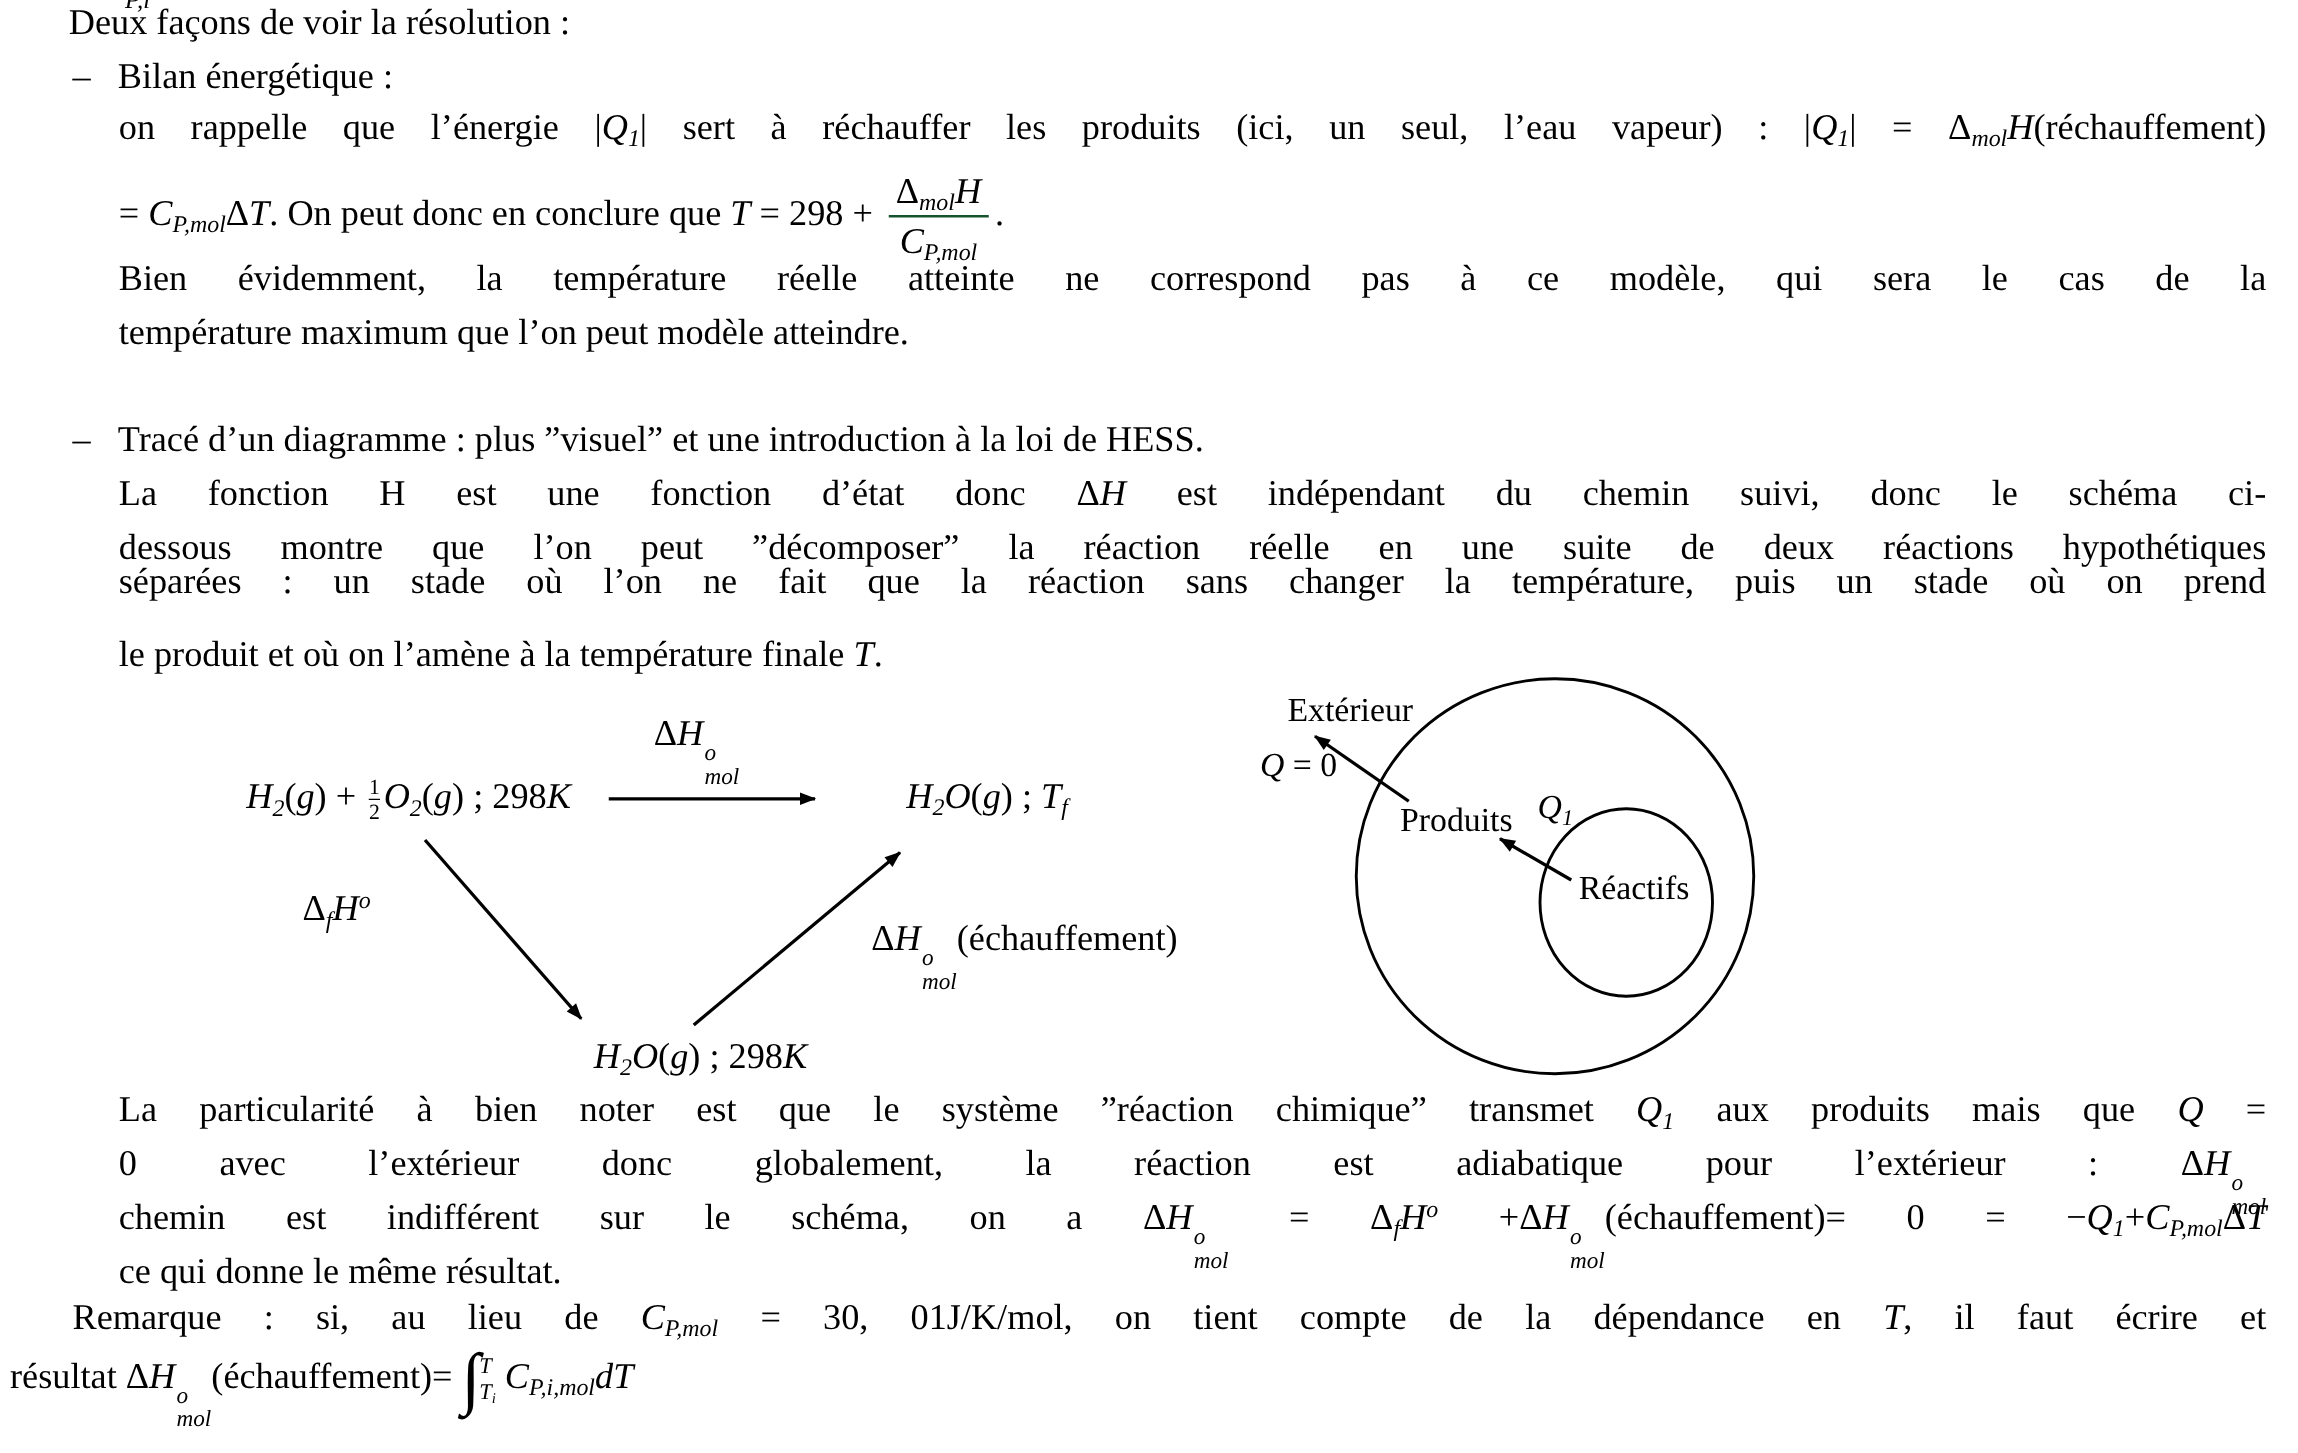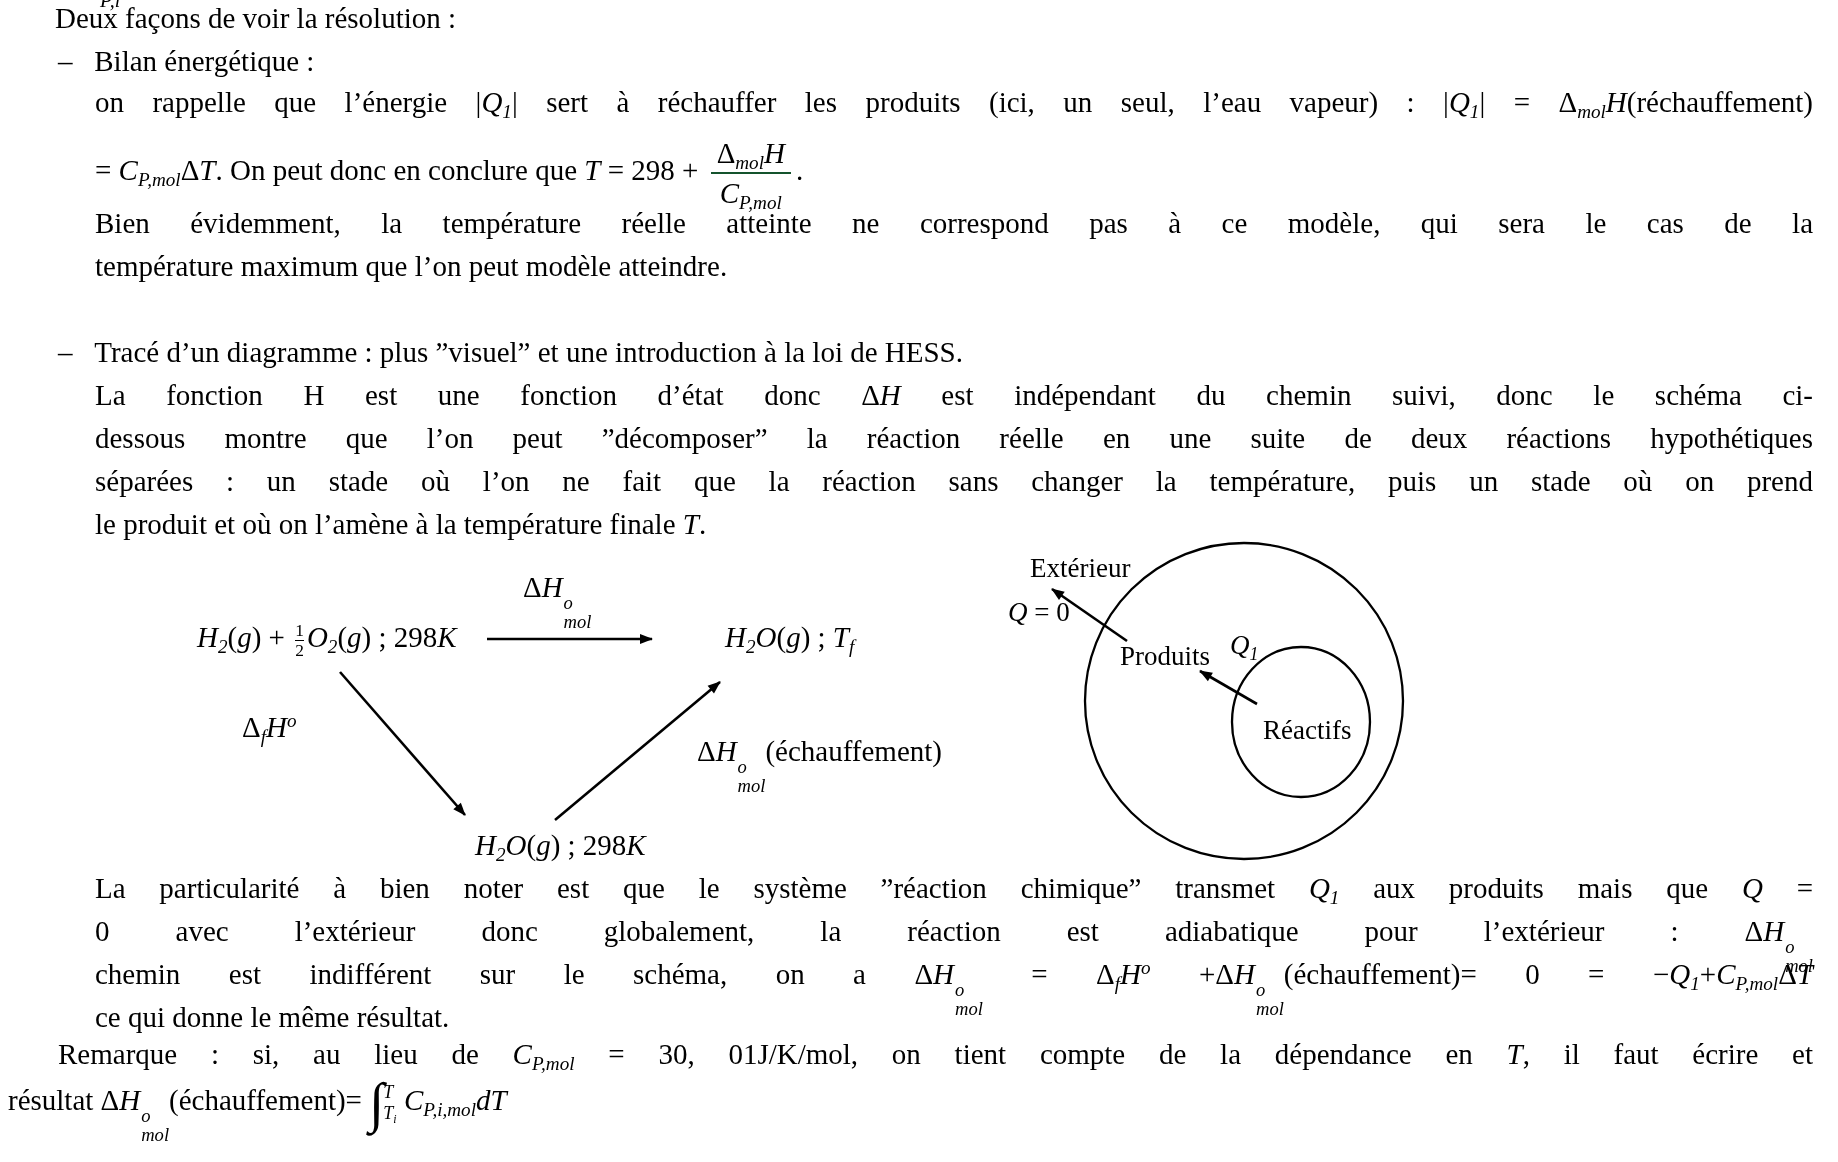--- a/index.html
+++ b/index.html
@@ -52,21 +52,21 @@
   <div id="text-layer">
       <div class="line" style="left: 55px; top: 1px;"><span class="rm">Deux façons de voir la résolution :</span></div>
       <div class="line" style="left: 58px; top: 44px;"><span class="rm">–&nbsp;&nbsp;&nbsp;Bilan énergétique :</span></div>
       <div class="line just" style="left: 95px; top: 85px; width: 1718px;"><span class="rm">on rappelle que l’énergie |</span><span class="it">Q</span><span class="sb">1</span><span class="rm">| sert à réchauffer les produits (ici, un seul, l’eau vapeur) : |</span><span class="it">Q</span><span class="sb">1</span><span class="rm">| = Δ</span><span class="sb">mol</span><span class="it">H</span><span class="rm">(réchauffement)</span></div>
       <div class="line" style="left: 95px; top: 136px;"><span class="rm">= </span><span class="it">C</span><span class="sb">P,mol</span><span class="rm">Δ</span><span class="it">T</span><span class="rm">. On peut donc en conclure que </span><span class="it">T</span><span class="rm"> = 298 + </span><span class="frac"><span class="fn"><span class="rm">Δ</span><span class="sb">mol</span><span class="it">H</span></span><span class="fd"><span class="it">C</span><span class="sb">P,mol</span></span></span><span class="rm">.</span></div>
       <div class="line just" style="left: 95px; top: 206px; width: 1718px;"><span class="rm">Bien évidemment, la température réelle atteinte ne correspond pas à ce modèle, qui sera le cas de la</span></div>
       <div class="line" style="left: 95px; top: 249px;"><span class="rm">température maximum que l’on peut modèle atteindre.</span></div>
       <div class="line" style="left: 58px; top: 335px;"><span class="rm">–&nbsp;&nbsp;&nbsp;Tracé d’un diagramme : plus ”visuel” et une introduction à la loi de HESS.</span></div>
       <div class="line just" style="left: 95px; top: 378px; width: 1718px;"><span class="rm">La fonction H est une fonction d’état donc Δ</span><span class="it">H</span><span class="rm"> est indépendant du chemin suivi, donc le schéma ci-</span></div>
       <div class="line just" style="left: 95px; top: 421px; width: 1718px;"><span class="rm">dessous montre que l’on peut ”décomposer” la réaction réelle en une suite de deux réactions hypothétiques</span></div>
-      <div class="line just" style="left: 95px; top: 464px; width: 1718px;"><span class="rm">séparées : un stade où l’on ne fait que la réaction sans changer la température, puis un stade où on prend</span></div>
+      <div class="line just" style="left: 95px; top: 448px; width: 1718px;"><span class="rm">séparées : un stade où l’on ne fait que la réaction sans changer la température, puis un stade où on prend</span></div>
       <div class="line" style="left: 95px; top: 507px;"><span class="rm">le produit et où on l’amène à la température finale </span><span class="it">T</span><span class="rm">.</span></div>
       <div class="line just" style="left: 95px; top: 871px; width: 1718px;"><span class="rm">La particularité à bien noter est que le système ”réaction chimique” transmet </span><span class="it">Q</span><span class="sb">1</span><span class="rm"> aux produits mais que </span><span class="it">Q</span><span class="rm"> =</span></div>
       <div class="line just" style="left: 95px; top: 914px; width: 1718px;"><span class="rm">0 avec l’extérieur donc globalement, la réaction est adiabatique pour l’extérieur : Δ</span><span class="it">H</span><span class="ss">
           <span>o</span>
           <span>mol</span>
         </span></div>
       <div class="line just" style="left: 95px; top: 957px; width: 1718px;"><span class="rm">chemin est indifférent sur le schéma, on a Δ</span><span class="it">H</span><span class="ss">
           <span>o</span>
           <span>mol</span>
         </span><span class="rm"> = Δ</span><span class="sb">f</span><span class="it">H</span><span class="sp">o</span><span class="rm"> +Δ</span><span class="it">H</span><span class="ss">
@@ -92,15 +92,15 @@
       <div class="line" style="left: 242px; top: 710px;"><span class="rm">Δ</span><span class="sb">f</span><span class="it">H</span><span class="sp">o</span></div>
       <div class="line" style="left: 475px; top: 828px;"><span class="it">H</span><span class="sb">2</span><span class="it">O</span><span class="rm">(</span><span class="it">g</span><span class="rm">) ; 298</span><span class="it">K</span></div>
       <div class="line" style="left: 697px; top: 734px;"><span class="rm">Δ</span><span class="it">H</span><span class="ss">
           <span>o</span>
           <span>mol</span>
         </span><span class="rm">(échauffement)</span></div>
       <div class="line small" style="left: 1030px; top: 556px;"><span class="rm">Extérieur</span></div>
       <div class="line small" style="left: 1008px; top: 600px;"><span class="it">Q</span><span class="rm"> = 0</span></div>
       <div class="line small" style="left: 1120px; top: 644px;"><span class="rm">Produits</span></div>
       <div class="line small" style="left: 1230px; top: 633px;"><span class="it">Q</span><span class="sb">1</span></div>
-      <div class="line small" style="left: 1263px; top: 698px; margin-top: 20px;"><span class="rm">Réactifs</span></div>
+      <div class="line small" style="left: 1263px; top: 698px;"><span class="rm">Réactifs</span></div>
     </div>
 </div>
 
 </body></html>

